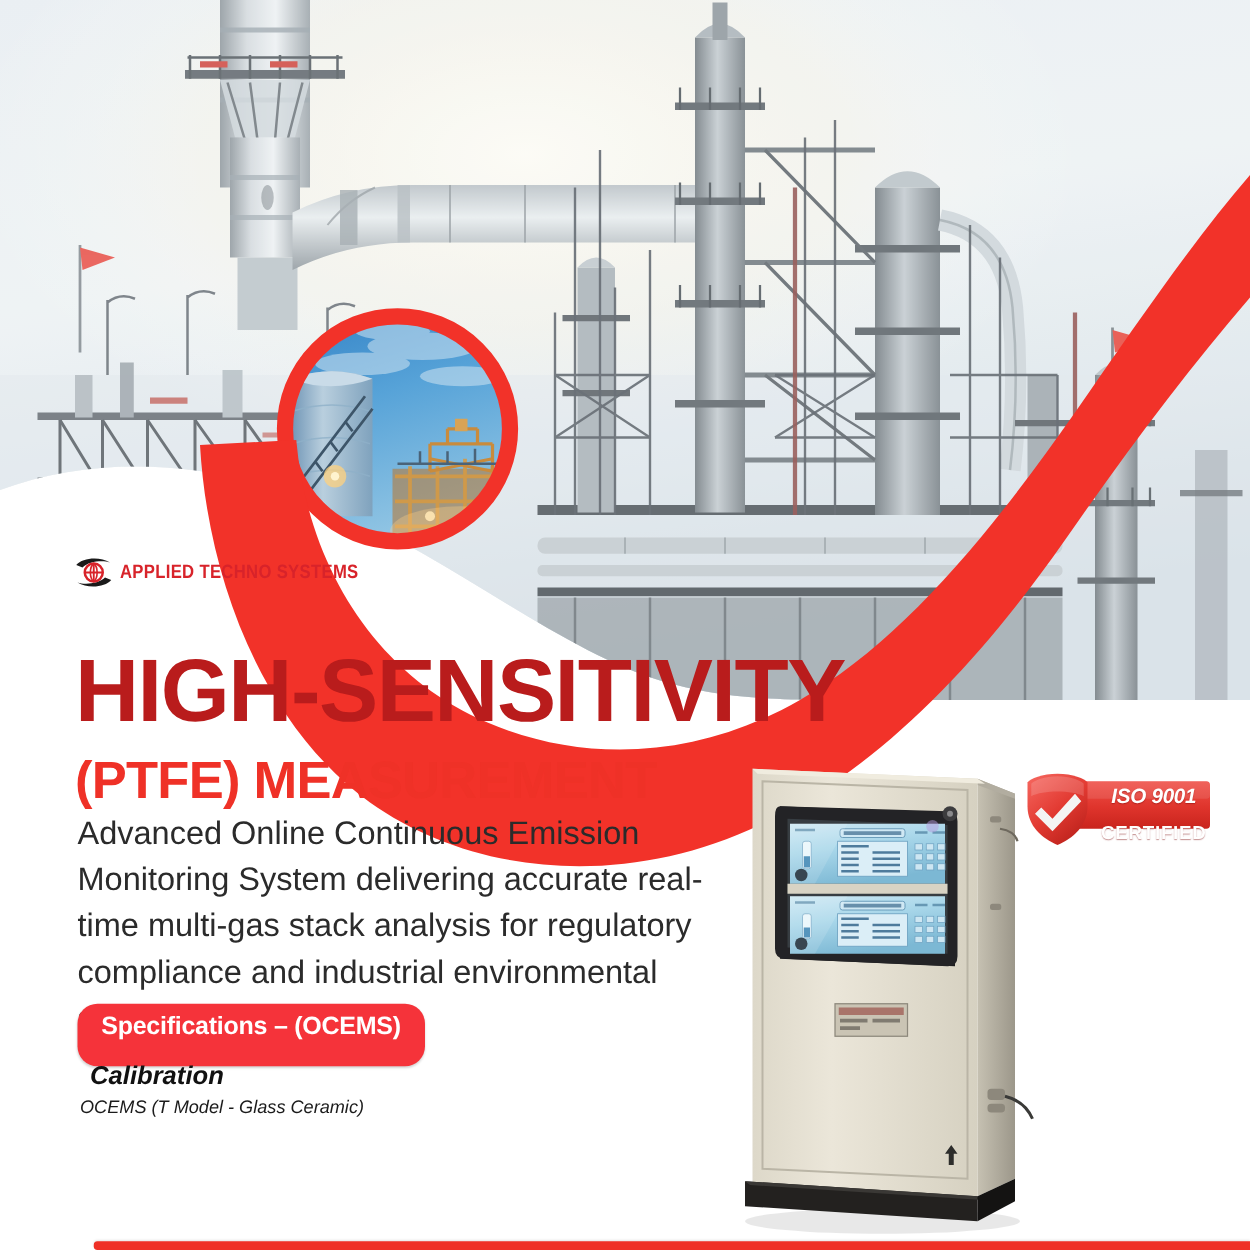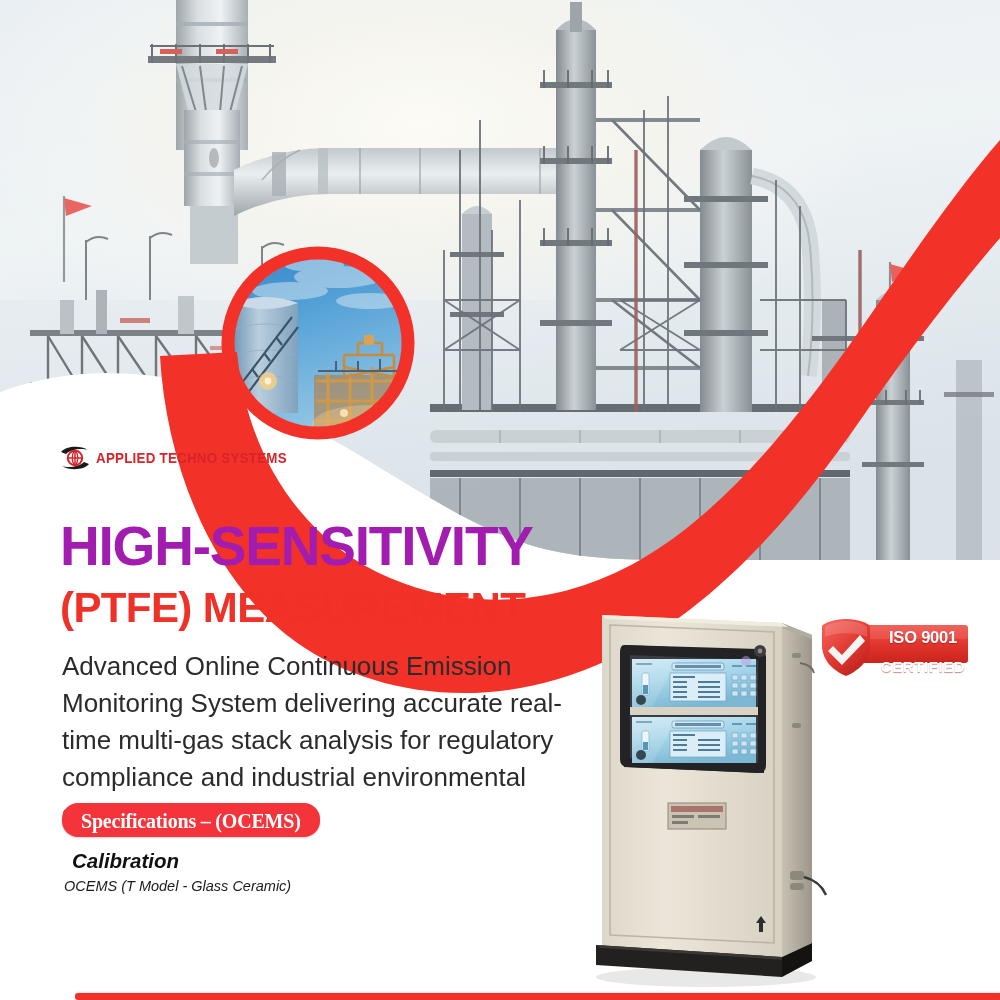--- a/index.html
+++ b/index.html
@@ -28,42 +28,42 @@
     font-family:"Liberation Sans", sans-serif;
     font-size:15.5px;font-weight:700;letter-spacing:0.3px;
     color:#d8232a;line-height:1;
     transform:scaleX(.86);transform-origin:left center;white-space:nowrap;
   }
 
   
   .headline{position:absolute;left:60px;top:518px;width:560px;}
   .headline .l1{
     font-family:"Liberation Sans", sans-serif;
-    font-size:55px;font-weight:700;color:#a21caf;
+    font-size:71px;font-weight:700;color:#b91c1c;
     letter-spacing:-1.2px;line-height:1.02;margin:0;white-space:nowrap;
   }
   .headline .l2{
     font-family:"Liberation Sans", sans-serif;
     font-size:42px;font-weight:700;color:#ef3127;
     letter-spacing:-0.6px;line-height:1.05;margin:12px 0 0 0;white-space:nowrap;
   }
 
   
   .lede{
     position:absolute;left:62px;top:648px;width:505px;
     font-family:"Liberation Sans", sans-serif;
     font-size:26px;line-height:1.42;color:#2b2b2b;font-weight:400;
   }
 
   
   .spec-badge{
     position:absolute;left:62px;top:803px;
     background:#f5333a;color:#fff;border-radius:16px;
-    padding:7px 19px 4px 19px;
-    font-family:Liberation Serif, serif;
+    padding:7px 19px 20px 19px;
+    font-family:Liberation Sans, sans-serif;
     font-size:20px;font-weight:700;letter-spacing:-0.2px;
     box-shadow:0 1px 2px rgba(0,0,0,.18);
     display:inline-block;white-space:nowrap;
   }
 
   
   .specs{position:absolute;left:64px;top:848px;width:520px;}
   .spec-term{
     font-family:"Liberation Sans", sans-serif;
     font-size:20.5px;font-weight:700;font-style:italic;color:#111;
@@ -82,20 +82,21 @@
   
   .iso{position:absolute;left:820px;top:617px;width:150px;height:62px;}
   .iso-txt{
     position:absolute;left:60px;top:12px;width:86px;
     text-align:center;color:#fff;pointer-events:none;
   }
   .iso-main{
     font-family:"Liberation Sans", sans-serif;
     font-size:16.5px;font-weight:700;letter-spacing:-0.2px;line-height:1;
     text-shadow:0 1px 1px rgba(120,0,0,.45);
+    font-style:italic;
   }
   .iso-sub{
     font-family:"Liberation Sans", sans-serif;
     font-size:15px;font-weight:700;letter-spacing:0.6px;line-height:1;
     margin-top:13px;text-shadow:0 1px 1px rgba(120,0,0,.45);
   }
 
   
   .footer-rule{
     position:absolute;left:75px;top:993px;width:925px;height:7px;

